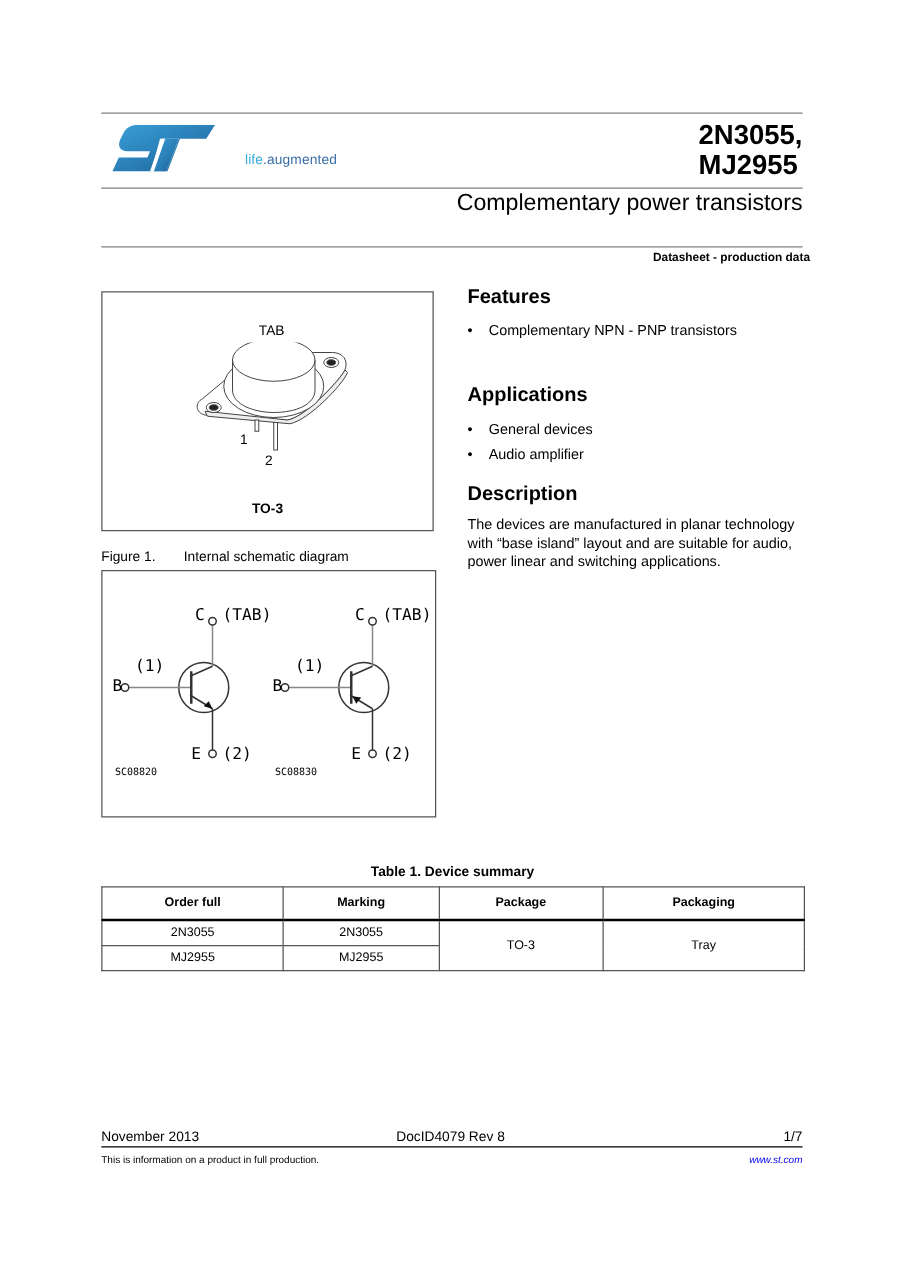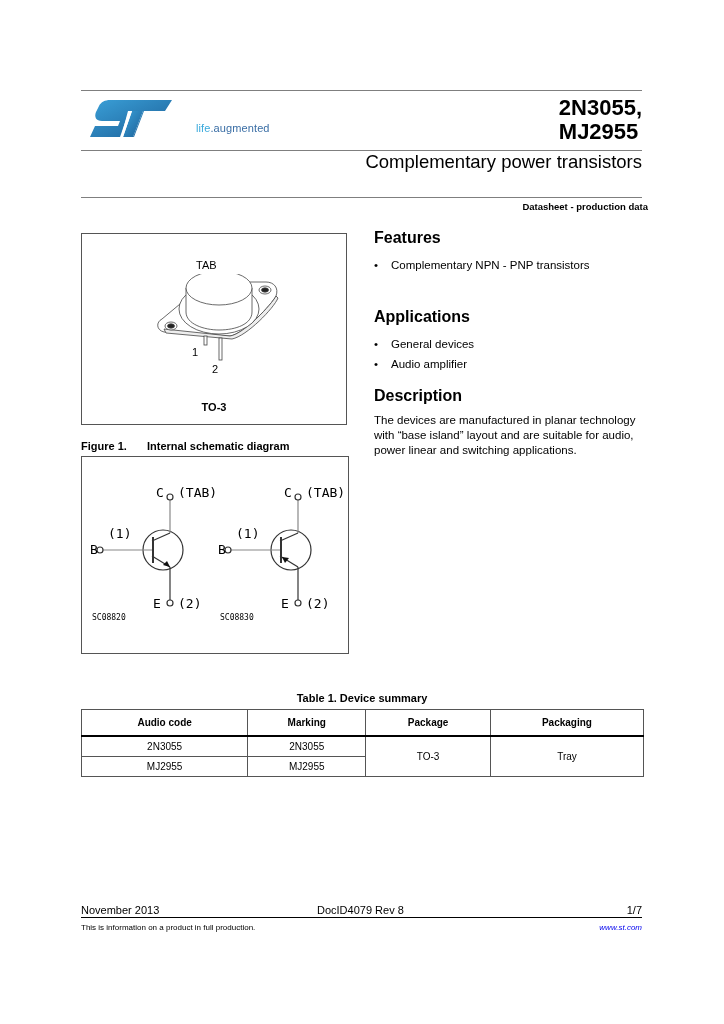--- a/index.html
+++ b/index.html
@@ -9,25 +9,25 @@
   }
   .abs { position: absolute; }
   .hr { position: absolute; left: 81px; width: 561px; height: 1px; background: #7f7f7f; }
   .logo { left: 88px; top: 97px; width: 180px; height: 48px; }
   .logo-tag { position: absolute; left: 108px; top: 25px; font-size: 11px; color: #3a6ea5; letter-spacing: 0.1px; }
   .logo-tag b { font-weight: normal; color: #39a9dc; text-align: center; }
   .title { right: 82px; top: 96px; text-align: left; font-weight: bold; font-size: 22px; line-height: 24px; }
   .subtitle { right: 82px; top: 150px; font-size: 18.5px; text-align: right; }
   .ds-type { right: 76px; top: 201px; font-size: 9.5px; font-weight: bold; }
   .pkg-box { left: 81px; top: 233px; width: 266px; height: 192px; border: 1px solid #555; box-sizing: border-box; }
-  .pkg-tab { position: absolute; left: 114px; top: 25px; font-size: 11px; }
+  .pkg-tab { position: absolute; left: 125px; top: 25px; font-size: 11px; }
   .pkg-1 { position: absolute; left: 110px; top: 112px; font-size: 11px; }
   .pkg-2 { position: absolute; left: 130px; top: 129px; font-size: 11px; }
   .pkg-name { position: absolute; left: 0; right: 0; top: 167px; text-align: center; font-size: 11px; font-weight: bold; }
-  .fig-cap { left: 81px; top: 440px; font-size: 11px; font-weight: bold; }
+  .fig-cap { left: 81px; top: 440px; font-size: 11px; font-weight: normal; }
   .fig-cap span.num { display: inline-block; width: 66px; }
   .sch-box { left: 81px; top: 456px; width: 268px; height: 198px; border: 1px solid #555; box-sizing: border-box; }
   .h2 { font-size: 16px; font-weight: bold; }
   .bul { font-size: 11.5px; line-height: 20px; }
   .bul-item { position: relative; padding-left: 17px; }
   .bul-item::before { content: "\2022"; position: absolute; left: 0; top: 0; }
   .desc { left: 374px; top: 413px; width: 270px; font-size: 11.5px; line-height: 15px; }
   .tbl-cap { left: 81px; width: 562px; top: 692px; text-align: center; font-size: 11px; font-weight: bold; }
   table.sum { position: absolute; left: 81px; top: 709px; width: 563px; border-collapse: collapse; font-size: 10px; }
   table.sum td, table.sum th { border: 1px solid #555; text-align: center; height: 19px; padding: 0; }
@@ -158,21 +158,21 @@
   <div class="bul-item">Audio amplifier</div>
 </div>
 
 <div class="abs h2" style="left:374px;top:387px;">Description</div>
 <div class="abs desc">The devices are manufactured in planar technology with “base island” layout and are suitable for audio, power linear and switching applications.</div>
 
 <div class="abs tbl-cap">Table 1. Device summary</div>
 <table class="sum">
   <tbody>
       <tr>
-    <th>Audio code</th>
+    <th>Order full</th>
     <th>Marking</th>
     <th>Package</th>
     <th>Packaging</th>
   </tr>
   <tr>
     <td>2N3055</td>
     <td>2N3055</td>
     <td rowspan="2">TO-3</td>
     <td rowspan="2">Tray</td>
   </tr>

